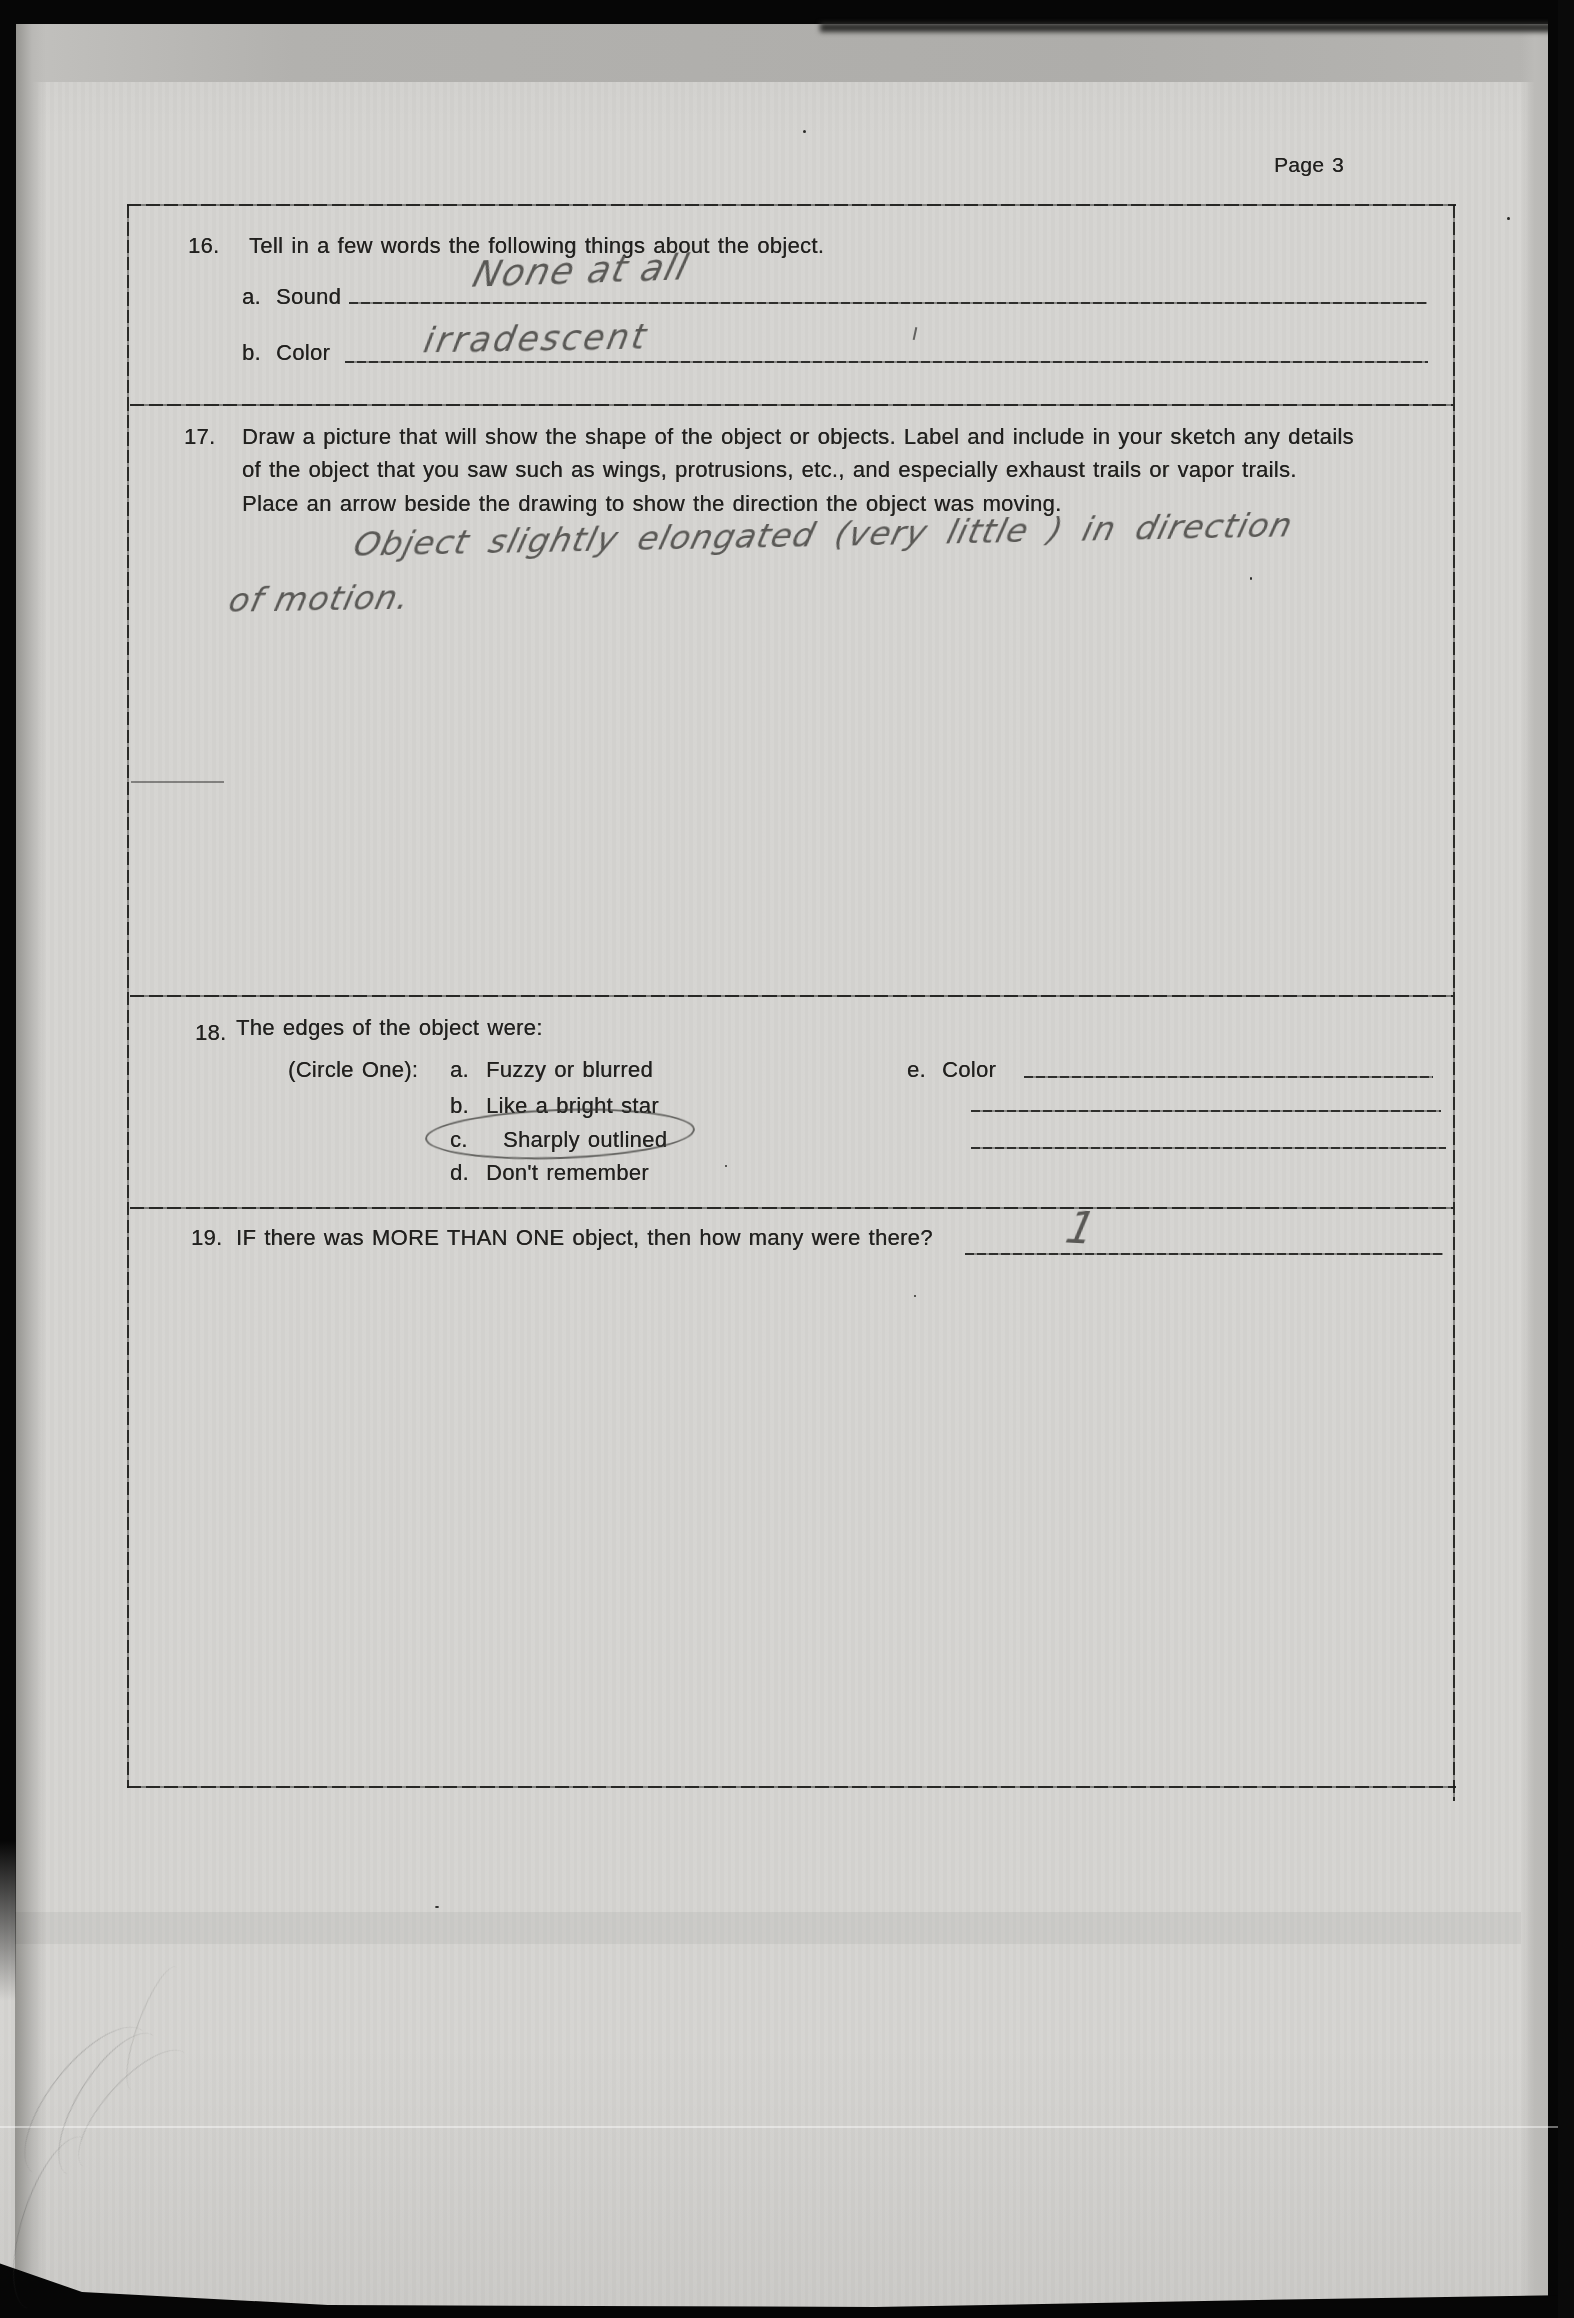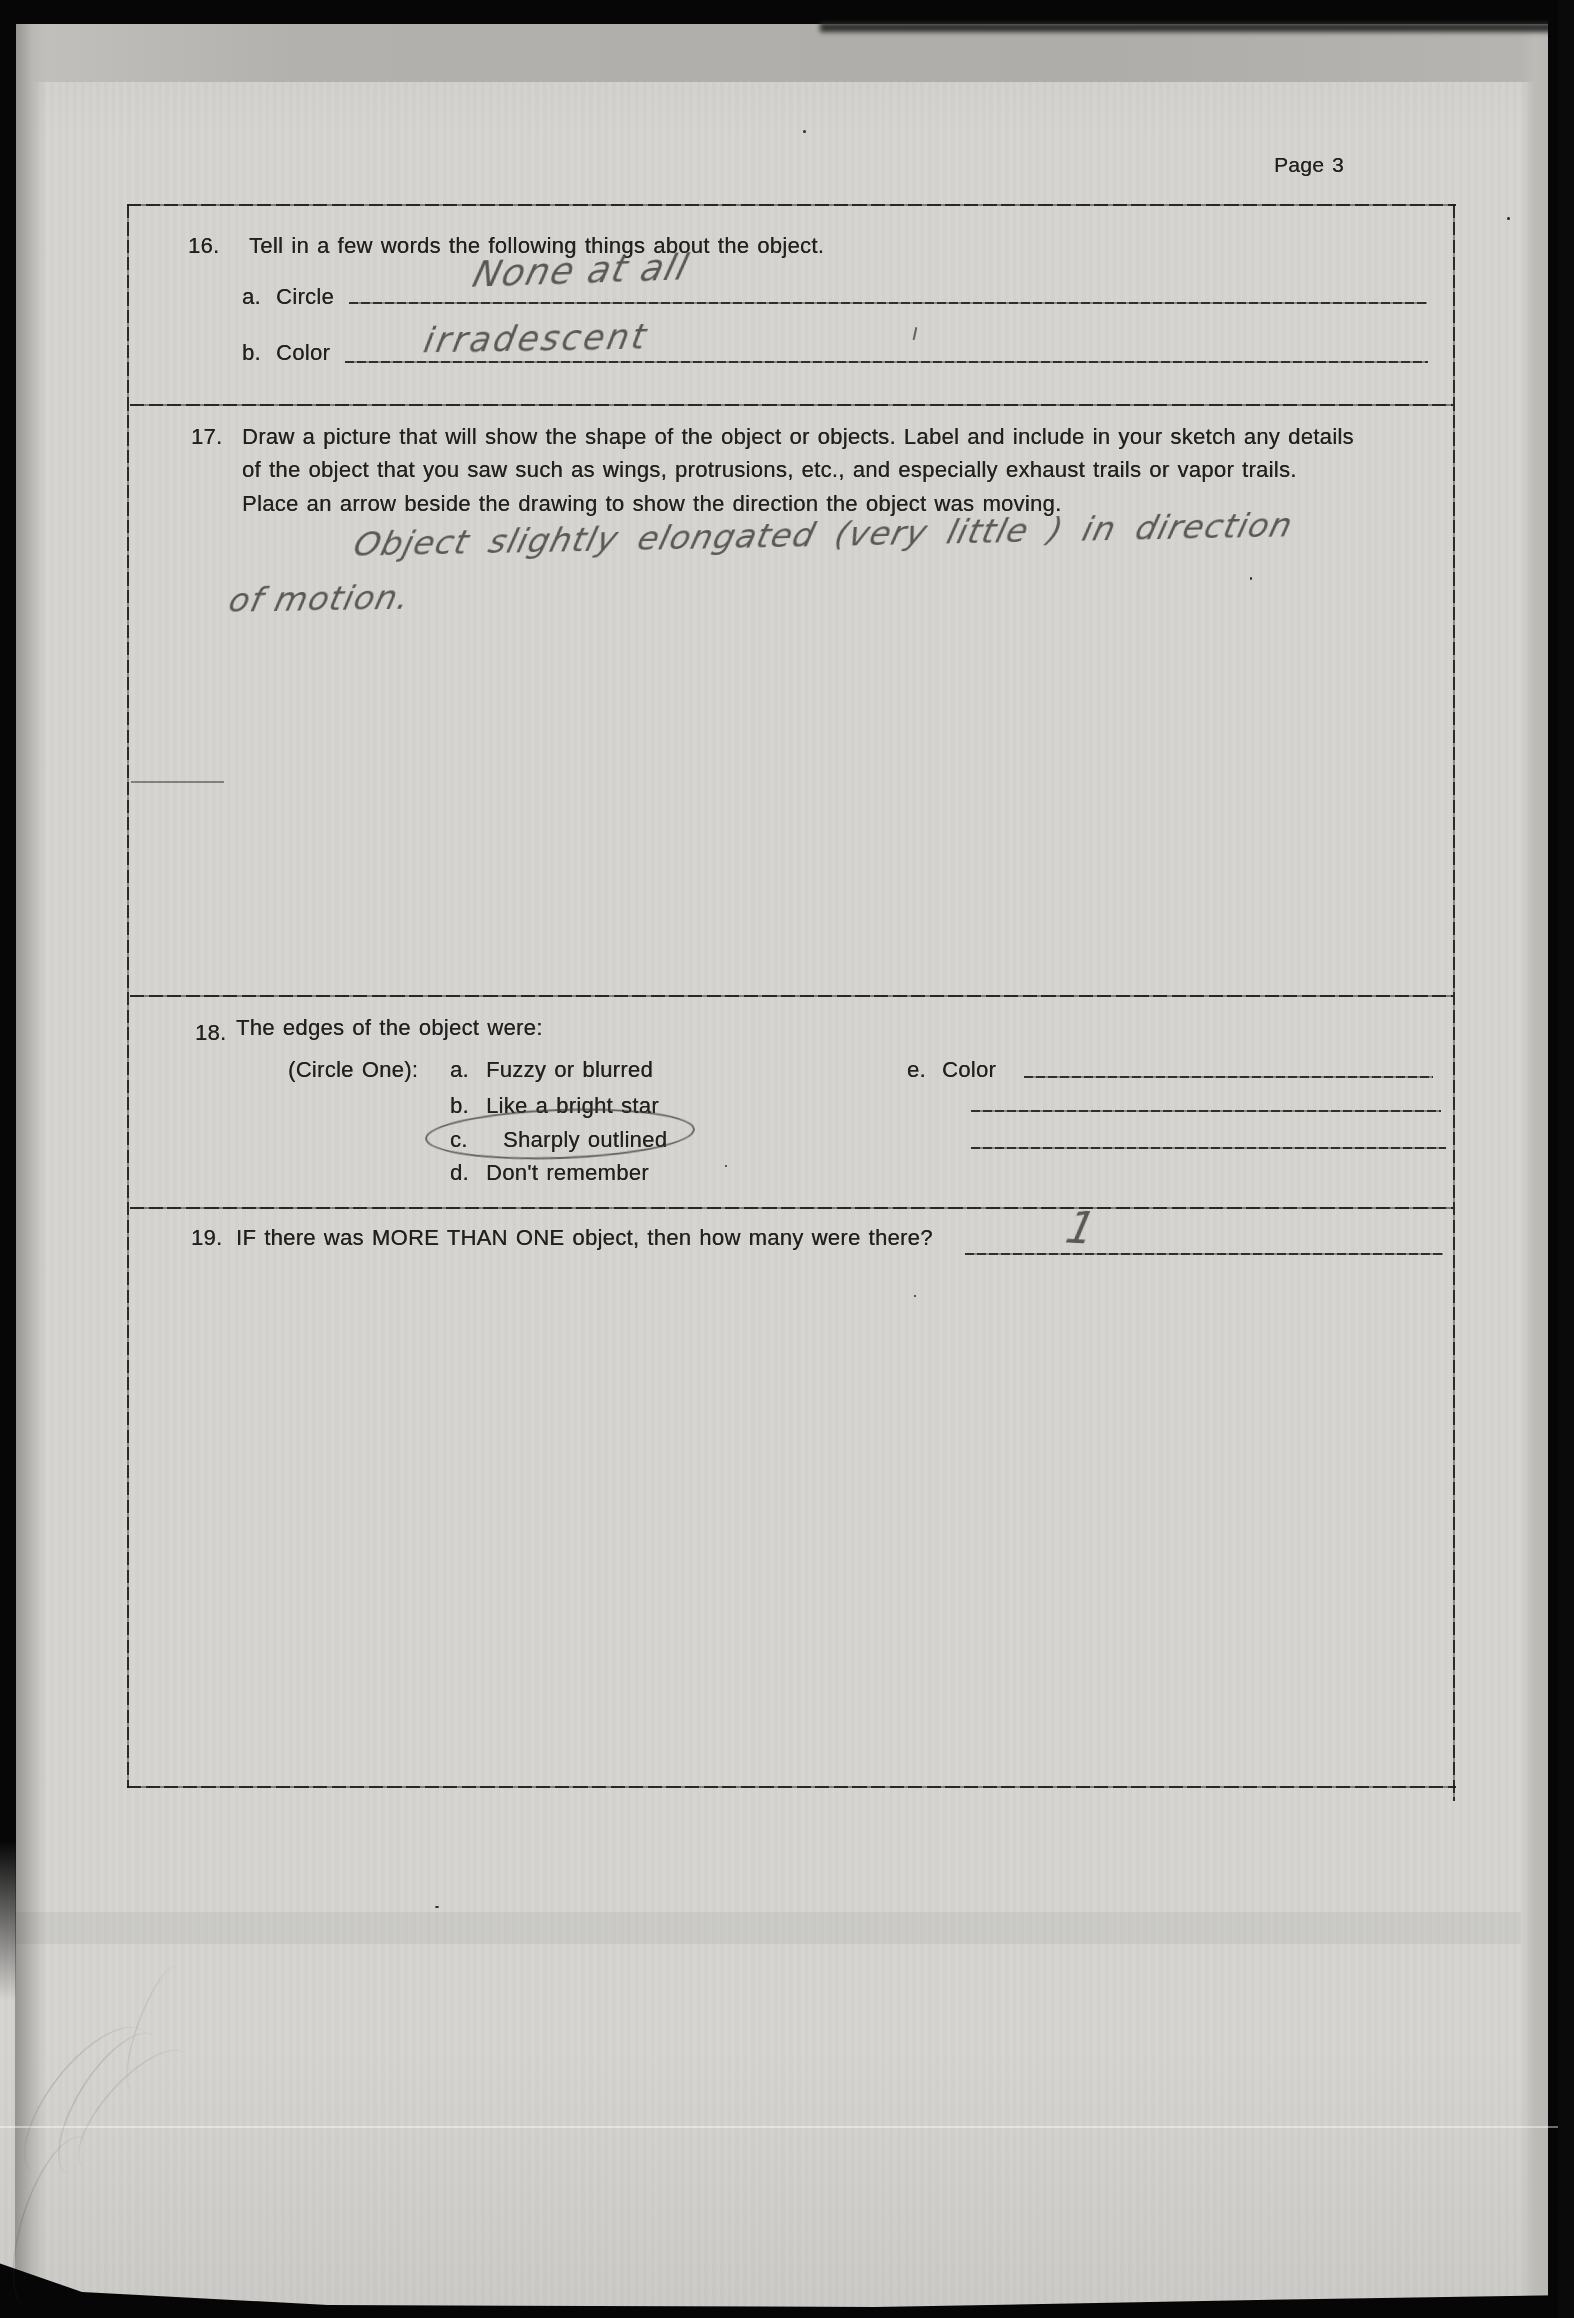--- a/index.html
+++ b/index.html
@@ -75,31 +75,31 @@
   <div class="vline" style="left:127px;top:205px;height:1583px;"></div>
   <div class="vline" style="left:1453px;top:205px;height:1596px;"></div>
   <div class="hline" style="left:130px;top:404px;width:1323px;"></div>
   <div class="hline" style="left:130px;top:995px;width:1323px;"></div>
   <div class="hline" style="left:130px;top:1207px;width:1323px;"></div>
 
   <div class="t" style="left:188px;top:234px;">16.</div>
   <div class="t" style="left:249px;top:234px;">Tell in a few words the following things about the object.</div>
 
   <div class="t" style="left:242px;top:285px;">a.</div>
-  <div class="t" style="left:276px;top:285px;">Circle</div>
+  <div class="t" style="left:276px;top:285px;">Sound</div>
   <div class="uline" style="left:349px;top:302px;width:1078px;"></div>
   <div class="hw" style="left:475px;top:250px;font-size:36px;letter-spacing:1.6px;transform:skewX(-16deg) rotate(-2deg);">None   at   all</div>
 
   <div class="t" style="left:242px;top:341px;">b.</div>
   <div class="t" style="left:276px;top:341px;">Color</div>
   <div class="uline" style="left:345px;top:361px;width:1083px;"></div>
   <div class="hw" style="left:425px;top:318px;font-size:34px;letter-spacing:2.7px;transform:skewX(-12deg) rotate(-1deg);">irradescent</div>
   <div class="tickmark" style="left:914px;top:327px;"></div>
 
-  <div class="t" style="left:191px;top:425px;">17.</div>
+  <div class="t" style="left:184px;top:425px;">17.</div>
   <div class="t" style="left:242px;top:425px;">Draw a picture that will show the shape of the object or objects.  Label and include in your sketch any details</div>
   <div class="t" style="left:242px;top:458px;">of the object that you saw such as wings, protrusions, etc., and especially exhaust trails or vapor trails.</div>
   <div class="t" style="left:242px;top:492px;">Place an arrow beside the drawing to show the direction the object was moving.</div>
 
   <div class="hw" style="left:357px;top:515px;font-size:33px;letter-spacing:1.1px;word-spacing:8.7px;transform:skewX(-15deg) rotate(-1.2deg);">Object  slightly  elongated  (very little )  in  direction</div>
   <div class="hw" style="left:230px;top:579px;font-size:33px;letter-spacing:1.1px;transform:skewX(-14deg) rotate(-1deg);">of   motion.</div>
   <div class="faint-seg" style="left:131px;top:781px;width:93px;"></div>
 
   <div class="t" style="left:195px;top:1012px;margin-top:9px;">18.</div>
   <div class="t" style="left:236px;top:1016px;">The edges of the object were:</div>

